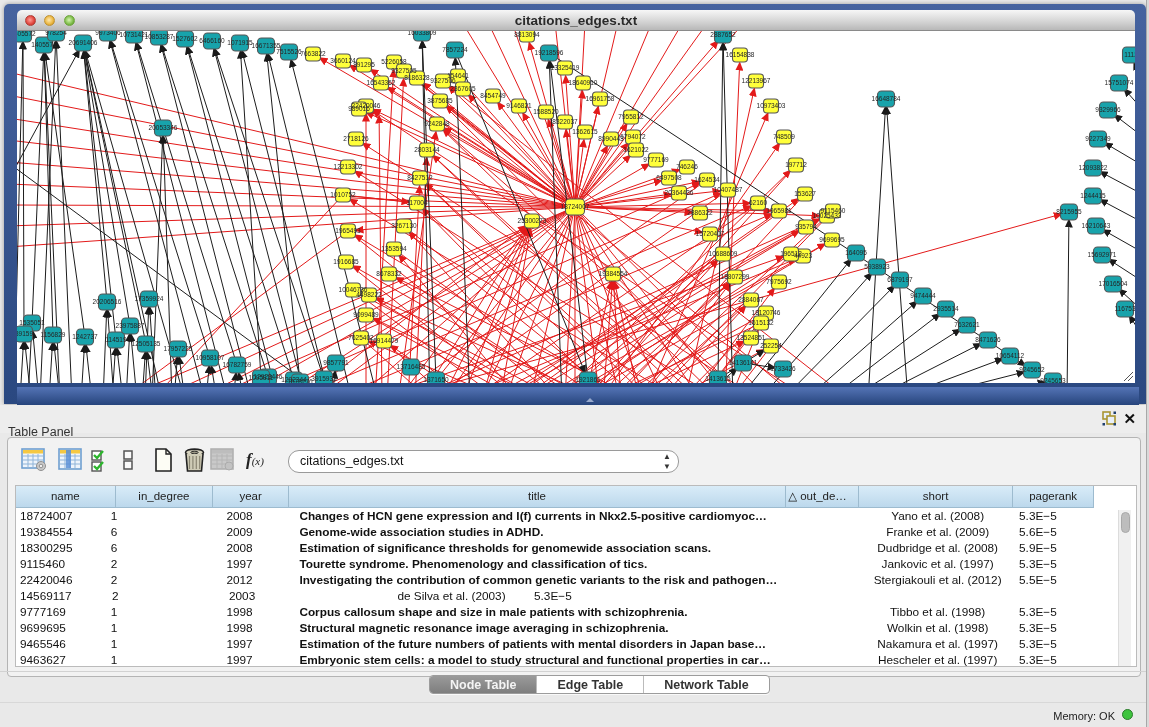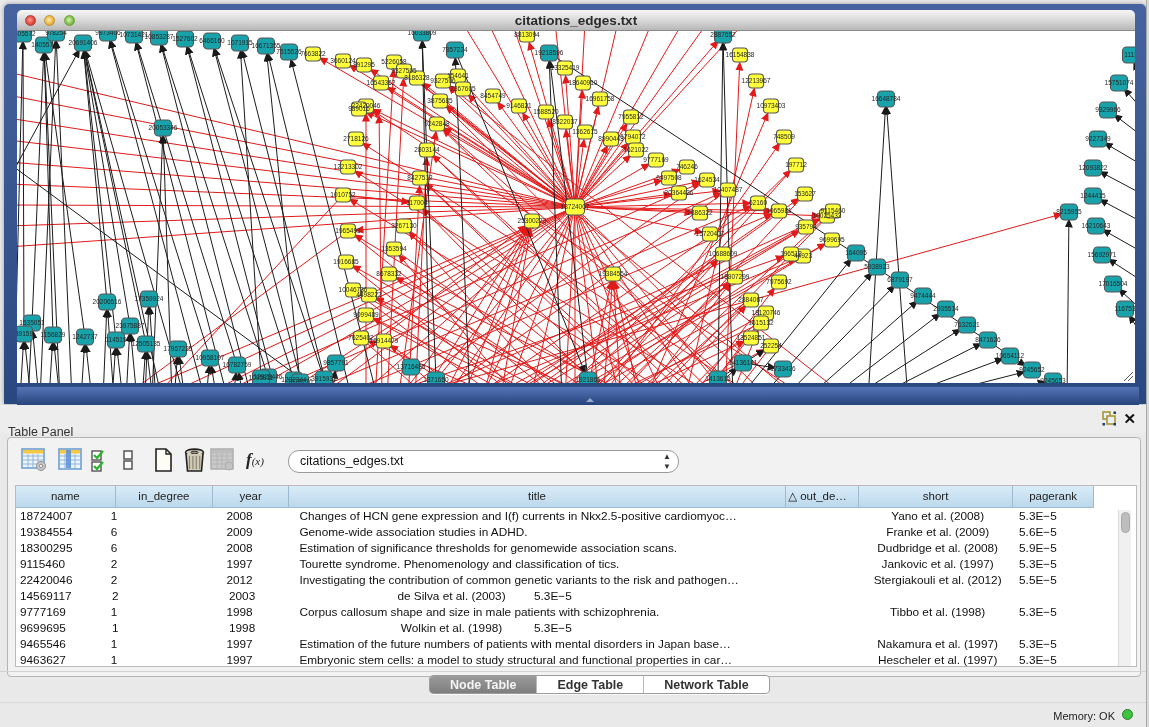--- a/index.html
+++ b/index.html
@@ -46,21 +46,21 @@
 #thead { position:absolute; left:0; top:0; height:22px; width:1078px; display:flex;
   background:#c6dff0; }
 #thead .h { height:22px; border-right:1px solid #9dbbcf; border-bottom:1px solid #9dbbcf;
   font-size:11.5px; color:#222; text-align:center; line-height:21px; background:linear-gradient(#d9ecf8,#bcd8ec); }
 #tbody { position:absolute; left:0; top:22px; width:1078px; font-size:11.8px; color:#111; }
 .tr { display:flex; height:16px; line-height:16px; }
 .c { white-space:nowrap; overflow:hidden; }
 .c1 { width:92px; padding-left:4px; }
 .c2 { width:98px; padding-left:4px; }
 .c3 { width:76px; padding-left:4px;margin-left:19px; }
-.c4 { width:499px; padding-left:2px; }
+.c4 { width:499px; padding-left:2px;font-weight:bold; }
 .c5 { width:73px; padding-left:1px;margin-top:48px; }
 .c6 { width:155px; text-align:center; }
 .c7 { width:81px; padding-left:5px; }
 #vsb { position:absolute; right:5px; top:24px; width:13px; height:156px; background:#f0f0f0;
   border-left:1px solid #dcdcdc; }
 #vsb .th { position:absolute; left:2px; top:2px; width:9px; height:21px; background:#bdbdbd; border:1px solid #a8a8a8; border-radius:5px; }
 
 #tabs { position:absolute; left:429px; top:675px; height:19px; display:flex;
   border:1px solid #9c9c9c; border-radius:4px; overflow:hidden; background:#fff;
   box-shadow:0 1px 0 rgba(255,255,255,.7); }
@@ -795,20 +795,21 @@
             <div class="c c3">1998</div>
             <div class="c c4">Corpus callosum shape and size in male patients with schizophrenia.</div>
             <div class="c c5">0</div>
             <div class="c c6">Tibbo et al. (1998)</div>
             <div class="c c7">5.3E−5</div>
           </div>
           <div class="tr">
             <div class="c c1">9699695</div>
             <div class="c c2">1</div>
             <div class="c c3">1998</div>
+            <div class="c c4">Structural magnetic resonance image averaging in schizophrenia.</div>
             <div class="c c5">0</div>
             <div class="c c6">Wolkin et al. (1998)</div>
             <div class="c c7">5.3E−5</div>
           </div>
           <div class="tr">
             <div class="c c1">9465546</div>
             <div class="c c2">1</div>
             <div class="c c3">1997</div>
             <div class="c c4">Estimation of the future numbers of patients with mental disorders in Japan base…</div>
             <div class="c c5">0</div>

